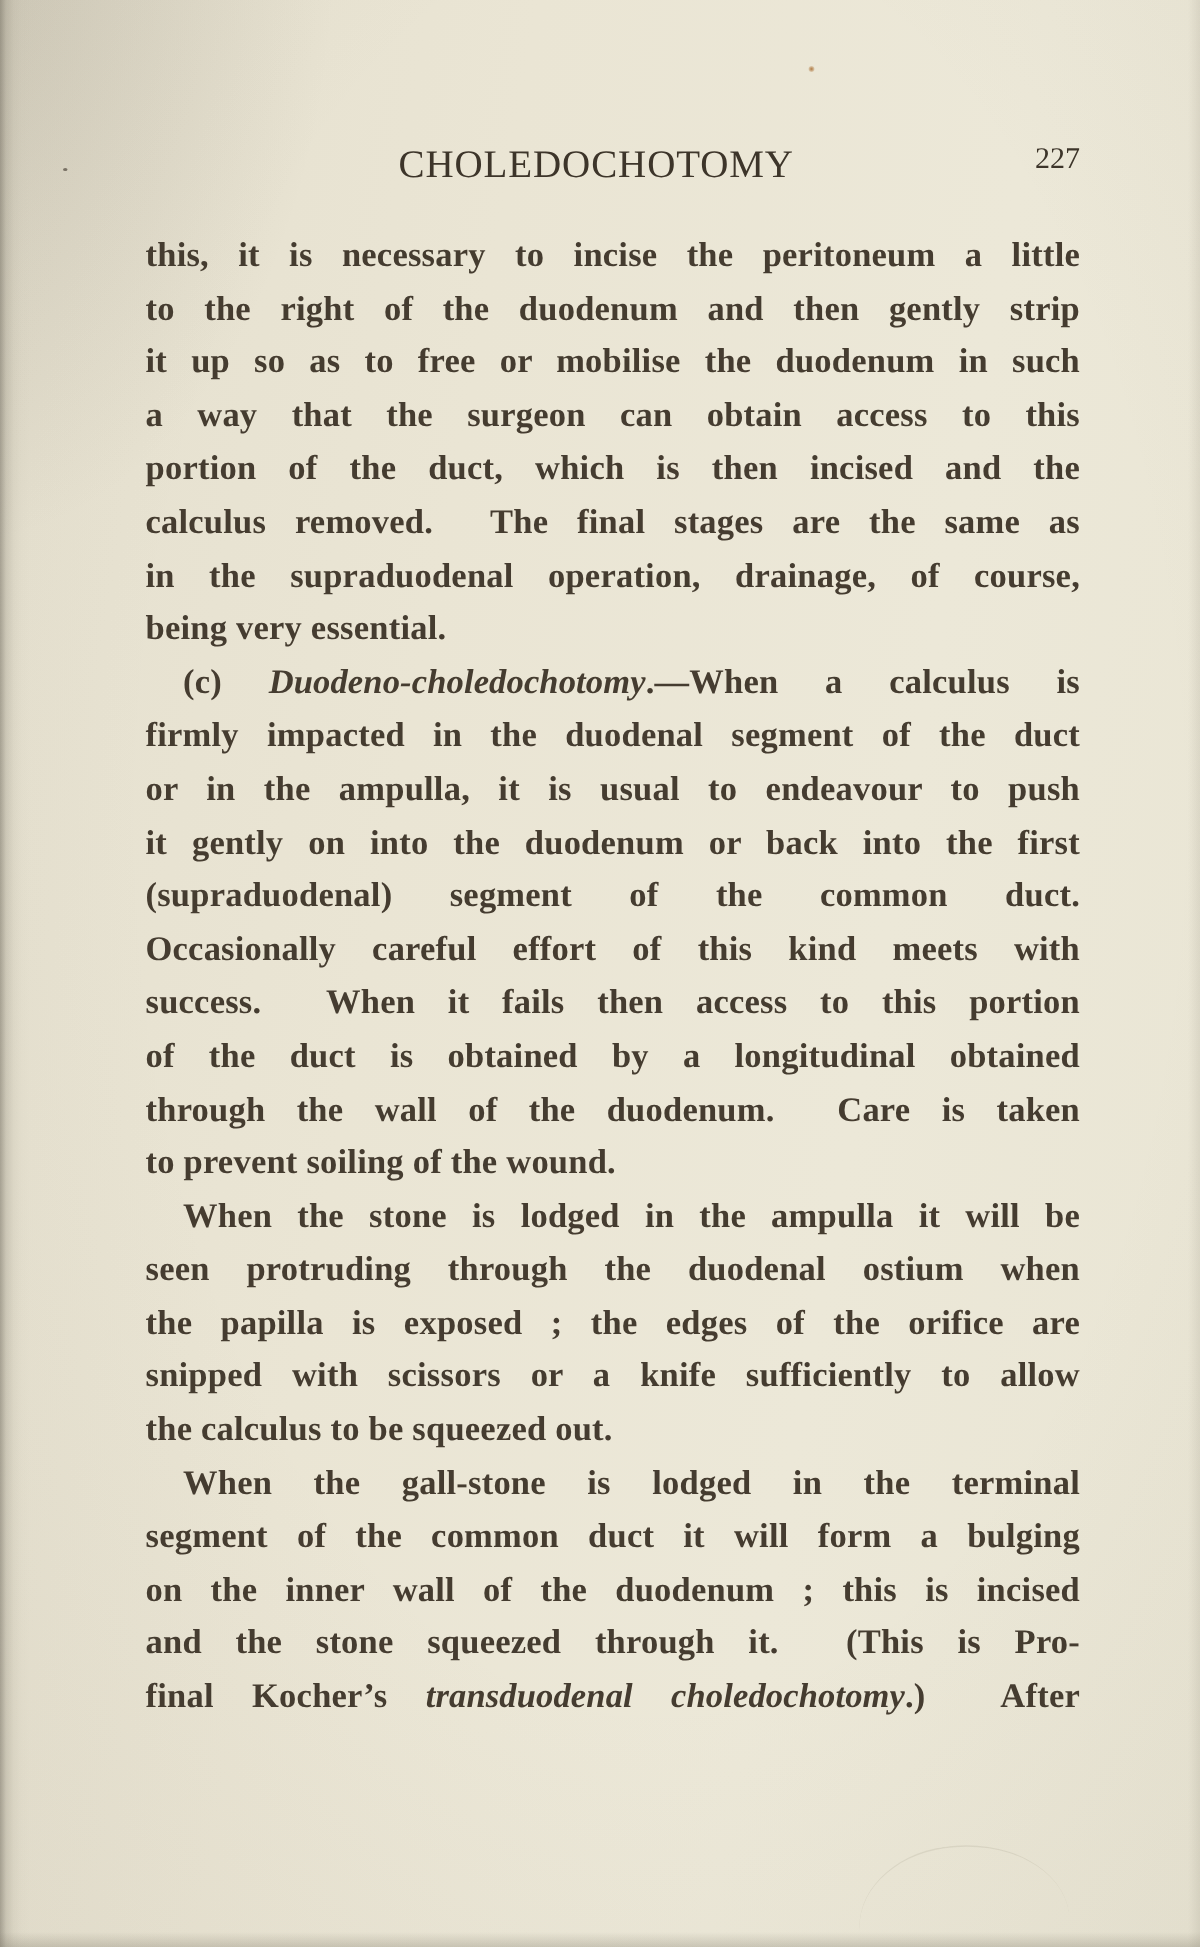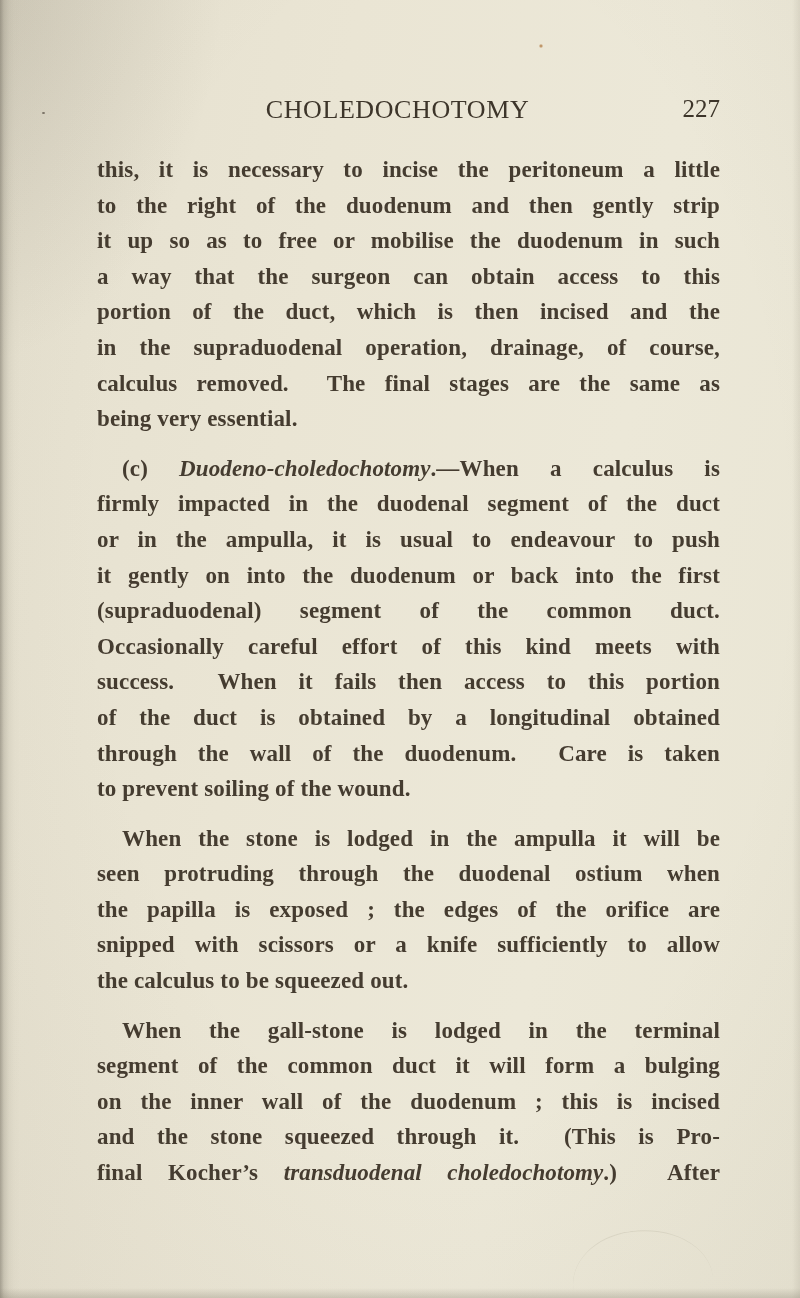--- a/index.html
+++ b/index.html
@@ -76,21 +76,21 @@
     left: 85px; width: 625px;
     text-align: center;
     font-size: 26px;
     letter-spacing: 0.6px;
     color: #3d352a;
   }
   .rh-number {
     position: absolute;
     left: 600px; width: 120px;
     text-align: right;
-    font-size: 25px;
+    font-size: 20px;
     color: #3d352a;
   }
 
   
   .text-column {
     position: absolute;
     left: 97px;
     top: 152px;
     width: 623px;
     font-size: 23px;
@@ -103,21 +103,20 @@
     height: 35.6px;
     overflow: hidden;
     font-weight: bold;
   }
   .line.j {
     text-align: justify;
     text-align-last: justify;
   }
   .line.ind {
     text-indent: 25px;
-    margin-top: 14px;
   }
   .line em {
     font-style: italic;
     letter-spacing: 0.1px;
   }
 </style>
 </head>
 <body>
 
 <div id="page">
@@ -134,22 +133,22 @@
     <div class="rh-title">CHOLEDOCHOTOMY</div>
     <div class="rh-number">227</div>
   </div>
 
   <div class="text-column">
       <div class="line j"><span>this, it is necessary to incise the peritoneum a little</span></div>
       <div class="line j"><span>to the right of the duodenum and then gently strip</span></div>
       <div class="line j"><span>it up so as to free or mobilise the duodenum in such</span></div>
       <div class="line j"><span>a way that the surgeon can obtain access to this</span></div>
       <div class="line j"><span>portion of the duct, which is then incised and the</span></div>
+      <div class="line j"><span>calculus removed.  The final stages are the same as</span></div>
       <div class="line j"><span>in the supraduodenal operation, drainage, of course,</span></div>
-      <div class="line j"><span>calculus removed.  The final stages are the same as</span></div>
       <div class="line"><span>being very essential.</span></div>
       <div class="line j ind"><span>(c) </span><em>Duodeno-choledochotomy</em><span>.—When a calculus is</span></div>
       <div class="line j"><span>firmly impacted in the duodenal segment of the duct</span></div>
       <div class="line j"><span>or in the ampulla, it is usual to endeavour to push</span></div>
       <div class="line j"><span>it gently on into the duodenum or back into the first</span></div>
       <div class="line j"><span>(supraduodenal) segment of the common duct.</span></div>
       <div class="line j"><span>Occasionally careful effort of this kind meets with</span></div>
       <div class="line j"><span>success.  When it fails then access to this portion</span></div>
       <div class="line j"><span>of the duct is obtained by a longitudinal obtained</span></div>
       <div class="line j"><span>through the wall of the duodenum.  Care is taken</span></div>

